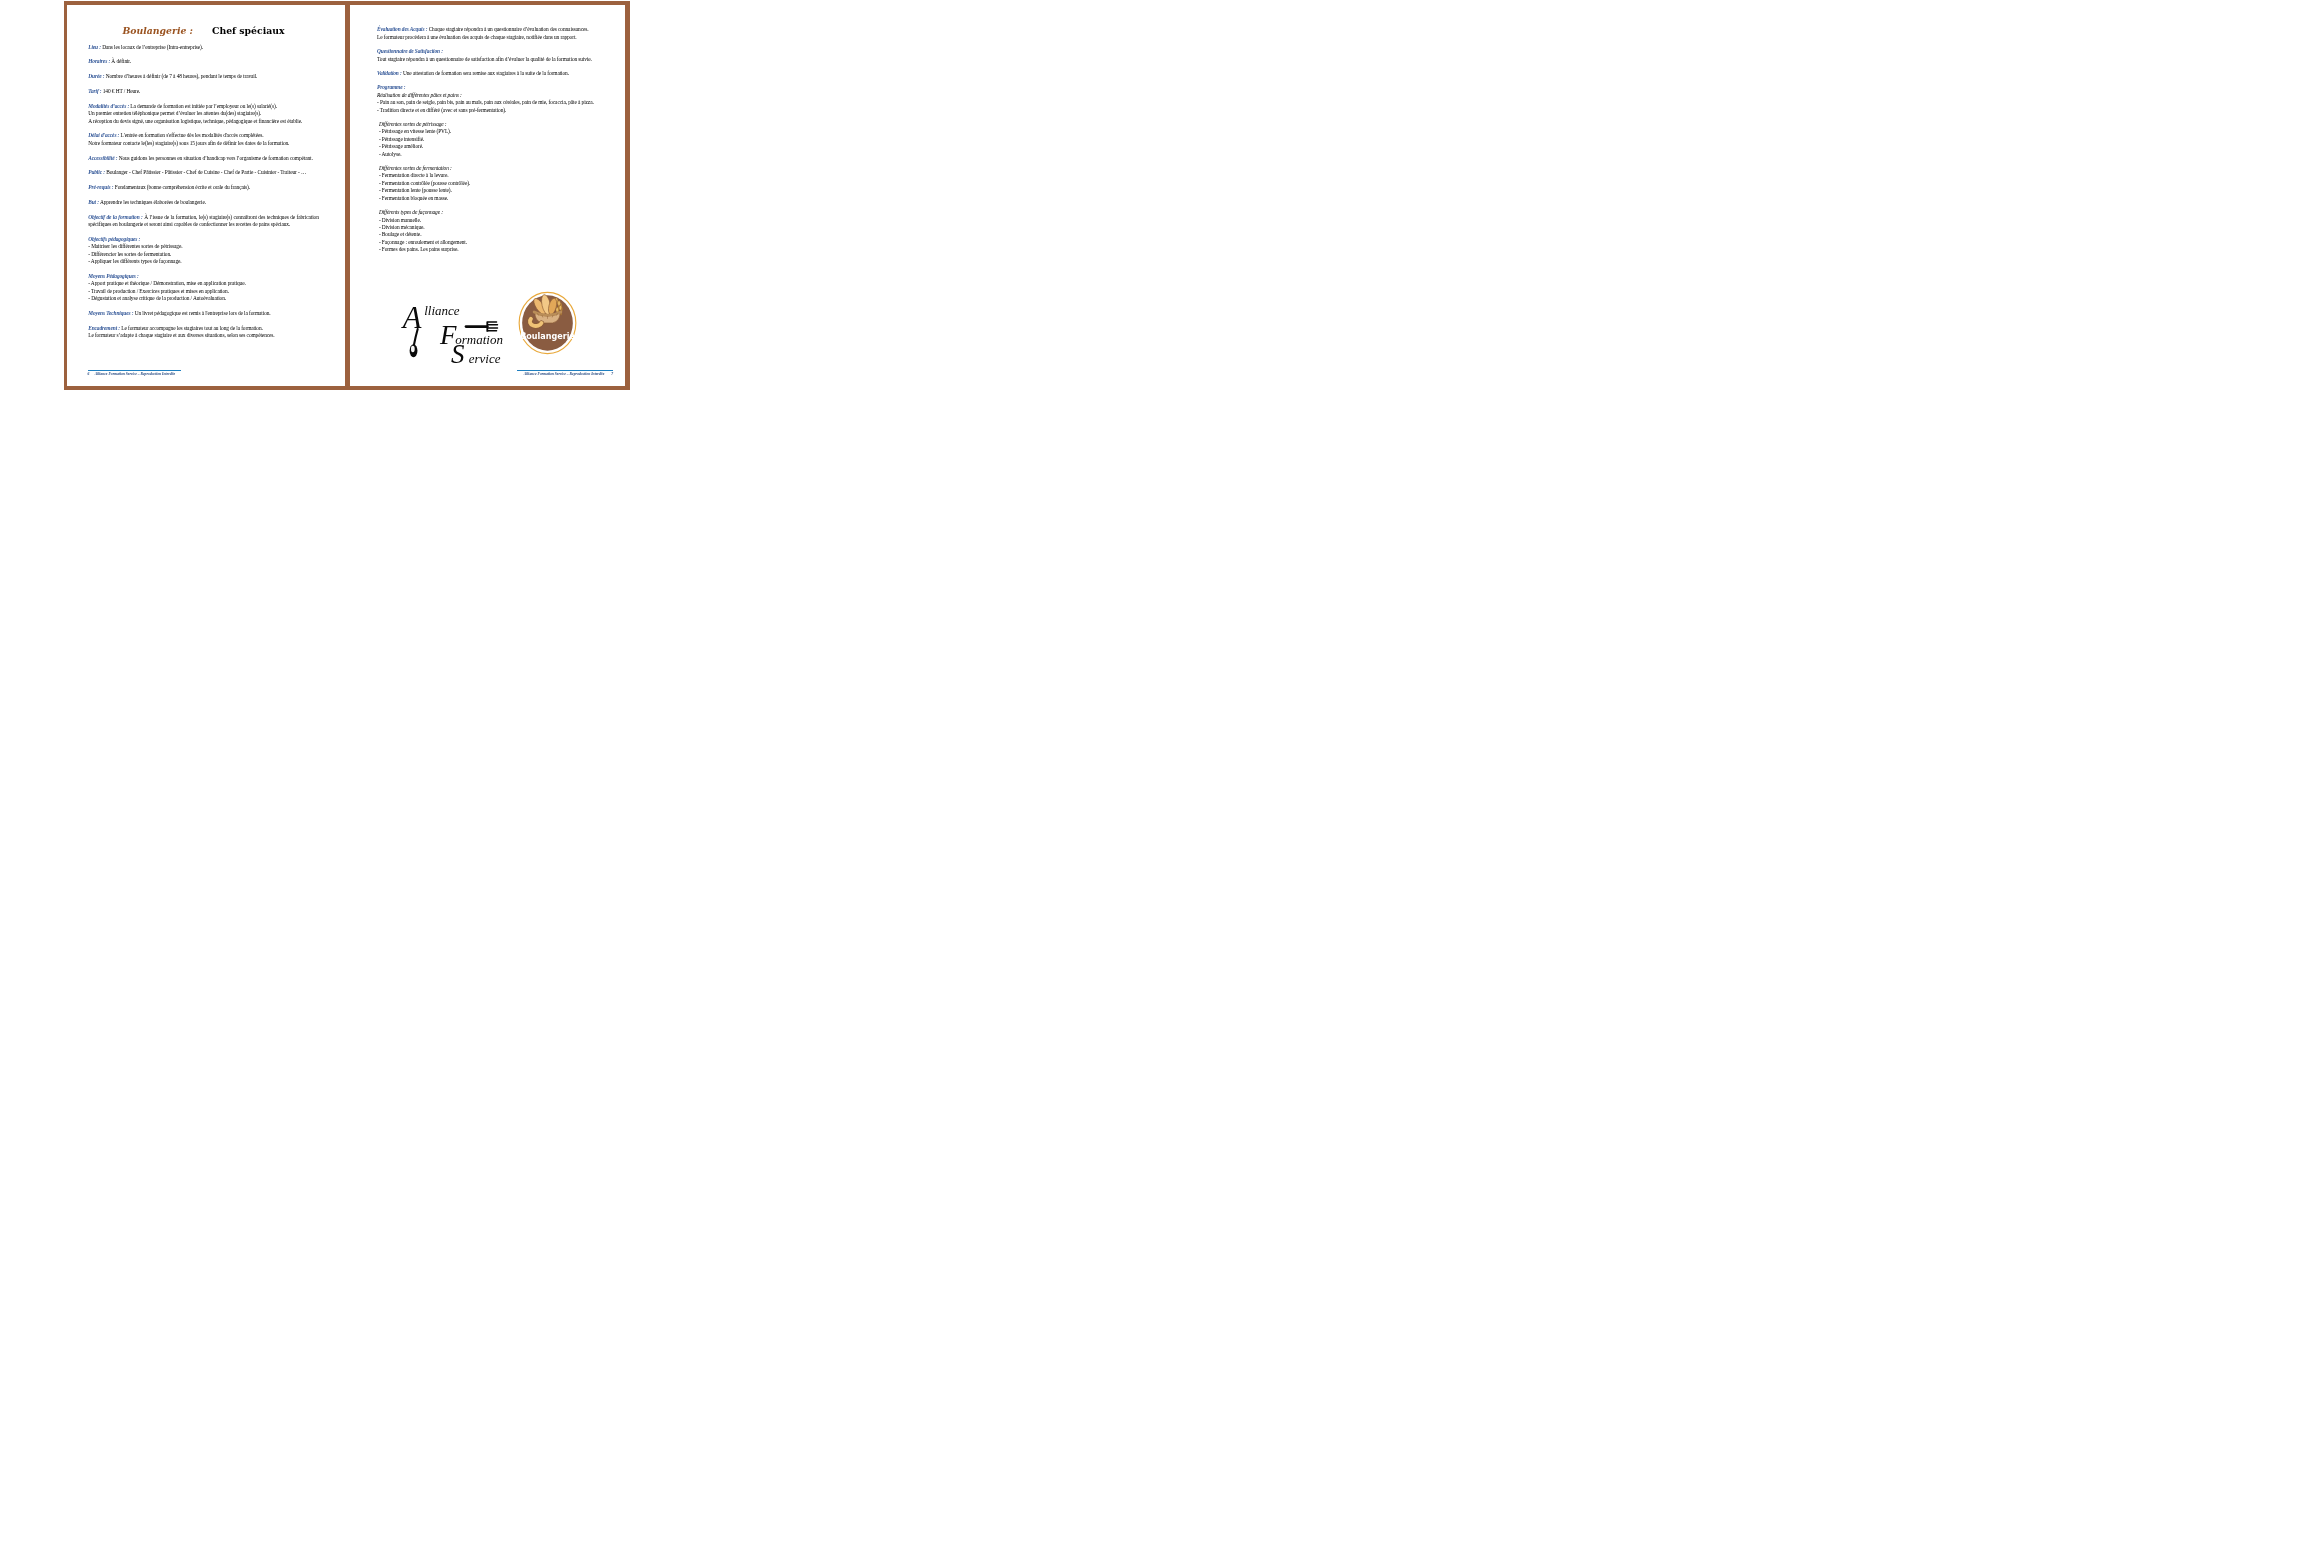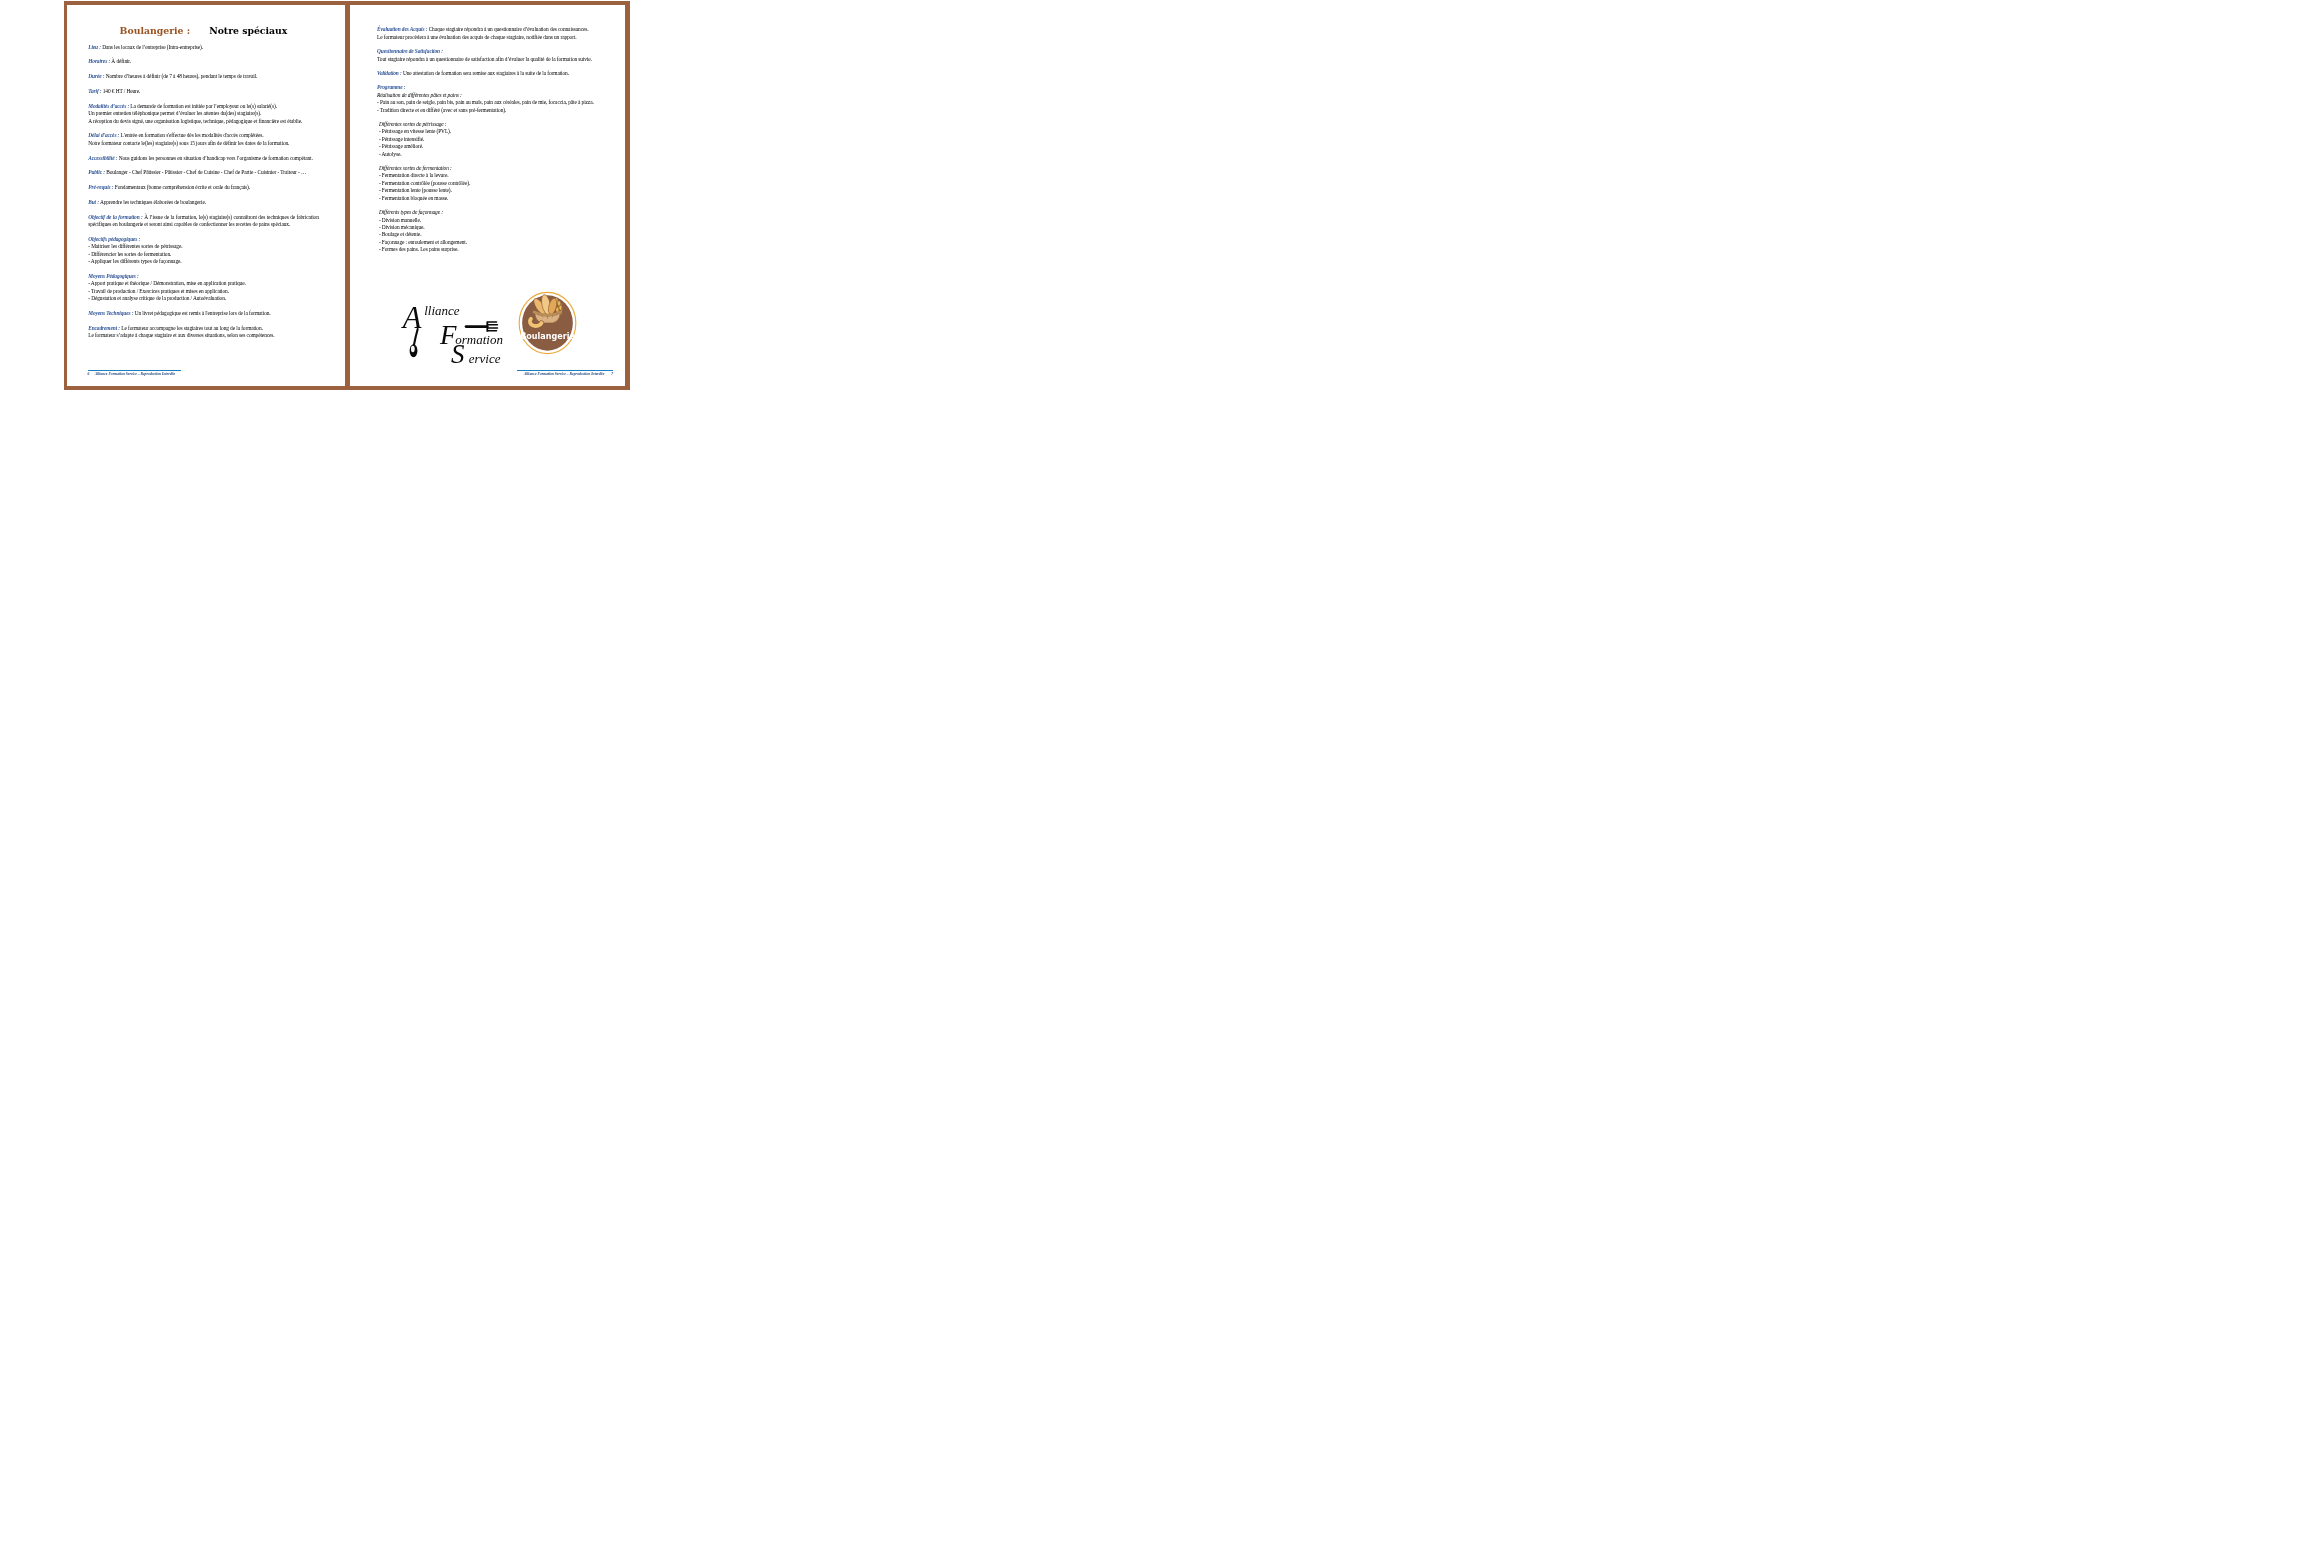--- a/index.html
+++ b/index.html
@@ -19,21 +19,21 @@
   .page-right { left:286px; width:275px; }
 
   .content-left  { padding:0 26.4px 0 21px; }
   .content-right { padding:21.3px 18.5px 0 27px; }
 
   .title {
     margin:19.5px 0 8px 0; text-align:center;
     font-family:"DejaVu Serif", serif; font-weight:bold;
     font-size:9.3px; letter-spacing:0px; white-space:nowrap;
   }
-  .title .brand { color:#9A5320; margin-right:19px; }
+  .title .brand { color:#9A5320; margin-right:19px;font-style:italic; }
   .title .subject { color:#000000; }
 
   .para {
     font-size:5.4px; line-height:7.4px; letter-spacing:-0.1px;
     text-align:justify; color:#000; margin:0 0 7.4px 0;
   }
   .page-right .para { margin-bottom:7px; }
   .para.sub { padding-left:1.9px; }
   .label { color:#2F5496; font-weight:bold; font-style:italic; }
   .subhead { font-style:italic; }
@@ -56,21 +56,21 @@
   .badge text { font-family:"DejaVu Sans", sans-serif; }
 </style>
 </head>
 <body>
 
 <div class="canvas">
   <div class="frame">
 
     <div class="page page-left">
       <div class="content-left">
-        <h1 class="title"><span class="brand">Boulangerie :</span><span class="subject">Notre spéciaux</span></h1>
+        <h1 class="title"><span class="brand">Boulangerie :</span><span class="subject">Chef spéciaux</span></h1>
         <div id="left-sections">
             <div class="para"><span class="label">Lieu :</span> <span class="body-text">Dans les locaux de l’entreprise (Intra-entreprise).</span></div>
             <div class="para"><span class="label">Horaires :</span> <span class="body-text">À définir.</span></div>
             <div class="para"><span class="label">Durée :</span> <span class="body-text">Nombre d’heures à définir (de 7 à 48 heures), pendant le temps de travail.</span></div>
             <div class="para"><span class="label">Tarif :</span> <span class="body-text">140 € HT / Heure.</span></div>
             <div class="para"><span class="label">Modalités d’accès :</span> <span class="body-text">La demande de formation est initiée par l’employeur ou le(s) salarié(s).
 Un premier entretien téléphonique permet d’évaluer les attentes du(des) stagiaire(s).
 A réception du devis signé, une organisation logistique, technique, pédagogique et financière est établie.</span></div>
             <div class="para"><span class="label">Délai d'accès :</span> <span class="body-text">L'entrée en formation s'effectue dès les modalités d'accès complétées.
 Notre formateur contacte le(les) stagiaire(s) sous 15 jours afin de définir les dates de la formation.</span></div>

